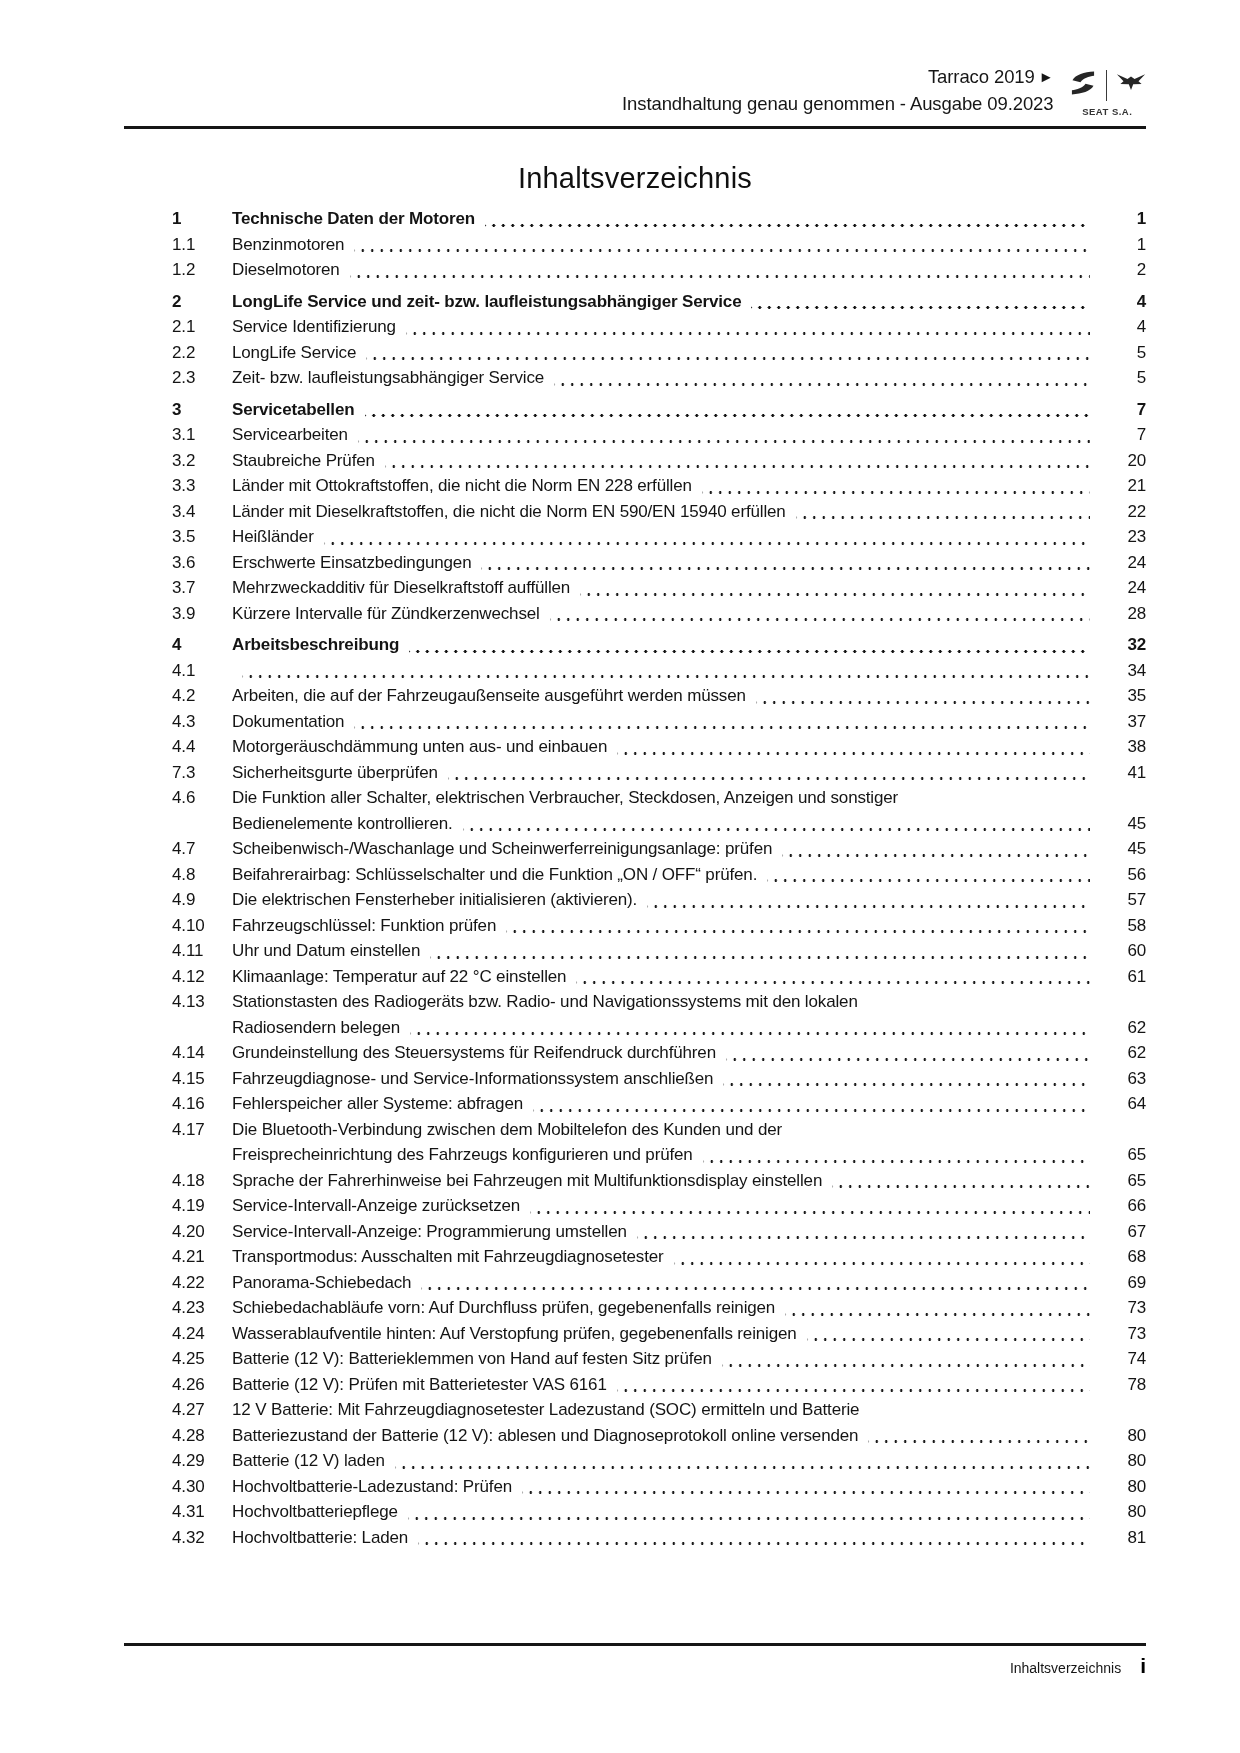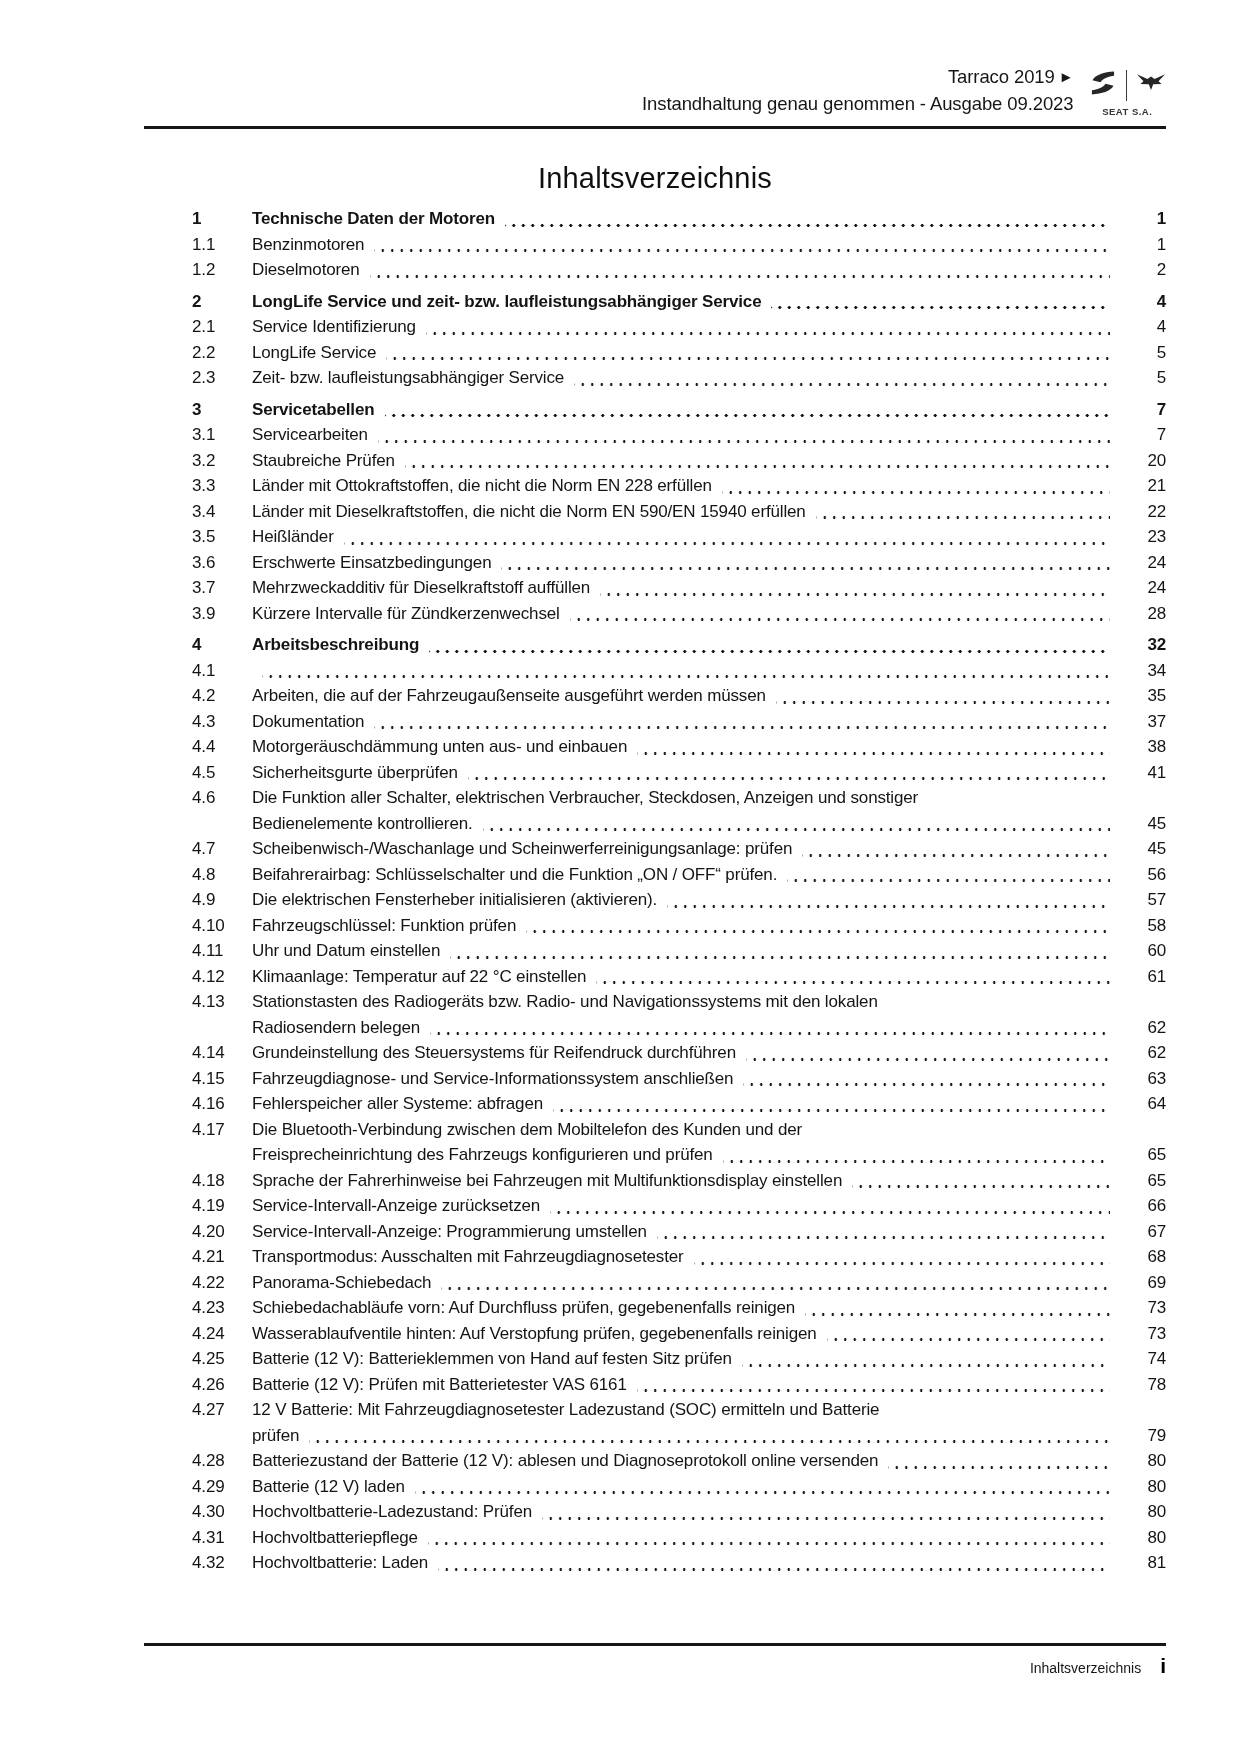--- a/index.html
+++ b/index.html
@@ -1,18 +1,18 @@
 <!DOCTYPE html>
 <html><head>
 <meta charset="utf-8">
 <style>
   html,body{margin:0;padding:0;background:#ffffff;}
   .page{position:relative;width:1240px;height:1753px;background:#ffffff;
         font-family:"Liberation Sans",sans-serif;color:#141414;overflow:hidden;}
-  .content{position:absolute;left:144px;top:0;width:1022px;height:100%;}
+  .content{position:absolute;left:124px;top:0;width:1022px;height:100%;}
 
   
   .header{position:absolute;top:64px;right:0;display:flex;align-items:flex-start;gap:15px;}
   .header-text{text-align:right;font-size:18.5px;line-height:26px;letter-spacing:-0.1px;color:#161616;}
   .arrow{font-size:15px;display:inline-block;transform:translateY(-1px);padding-left:4px;}
   .brand{display:flex;flex-direction:column;align-items:center;padding-top:5px;}
   .brand-logos{display:flex;align-items:center;gap:9px;}
   .brand-divider{width:1.5px;height:31px;background:#3a3a3a;}
   .brand-caption{font-size:9.5px;font-weight:bold;letter-spacing:0.5px;color:#333;margin-top:5px;white-space:nowrap;}
 
@@ -196,21 +196,21 @@
           <span class="dots"></span>
           <span class="pg">37</span>
         </div>
         <div class="row">
           <span class="num">4.4</span>
           <span class="t">Motorgeräuschdämmung unten aus- und einbauen</span>
           <span class="dots"></span>
           <span class="pg">38</span>
         </div>
         <div class="row">
-          <span class="num">4.5</span>
+          <span class="num">7.3</span>
           <span class="t">Sicherheitsgurte überprüfen</span>
           <span class="dots"></span>
           <span class="pg">41</span>
         </div>
         <div class="row">
           <span class="num">4.6</span>
           <span class="t">Die Funktion aller Schalter, elektrischen Verbraucher, Steckdosen, Anzeigen und sonstiger</span>
         </div>
         <div class="row">
           <span class="num"></span>
@@ -342,26 +342,20 @@
         </div>
         <div class="row">
           <span class="num">4.26</span>
           <span class="t">Batterie (12 V): Prüfen mit Batterietester VAS 6161</span>
           <span class="dots"></span>
           <span class="pg">78</span>
         </div>
         <div class="row">
           <span class="num">4.27</span>
           <span class="t">12 V Batterie: Mit Fahrzeugdiagnosetester Ladezustand (SOC) ermitteln und Batterie</span>
-        </div>
-        <div class="row">
-          <span class="num"></span>
-          <span class="t">prüfen</span>
-          <span class="dots"></span>
-          <span class="pg">79</span>
         </div>
         <div class="row">
           <span class="num">4.28</span>
           <span class="t">Batteriezustand der Batterie (12 V): ablesen und Diagnoseprotokoll online versenden</span>
           <span class="dots"></span>
           <span class="pg">80</span>
         </div>
         <div class="row">
           <span class="num">4.29</span>
           <span class="t">Batterie (12 V) laden</span>

